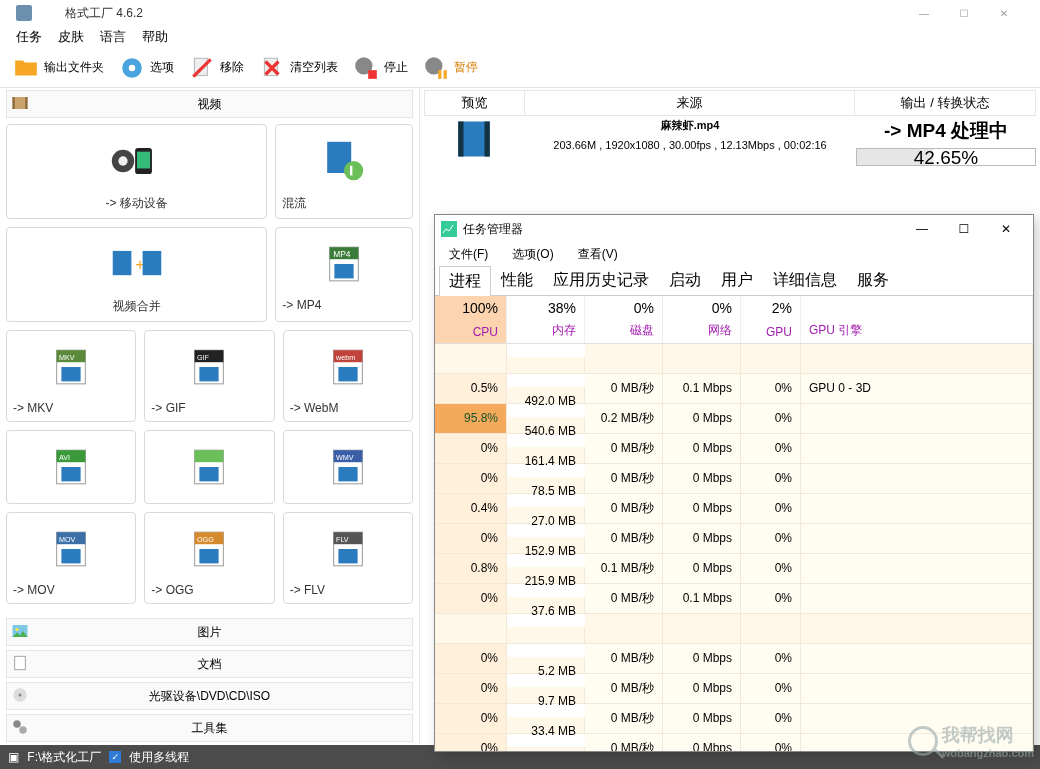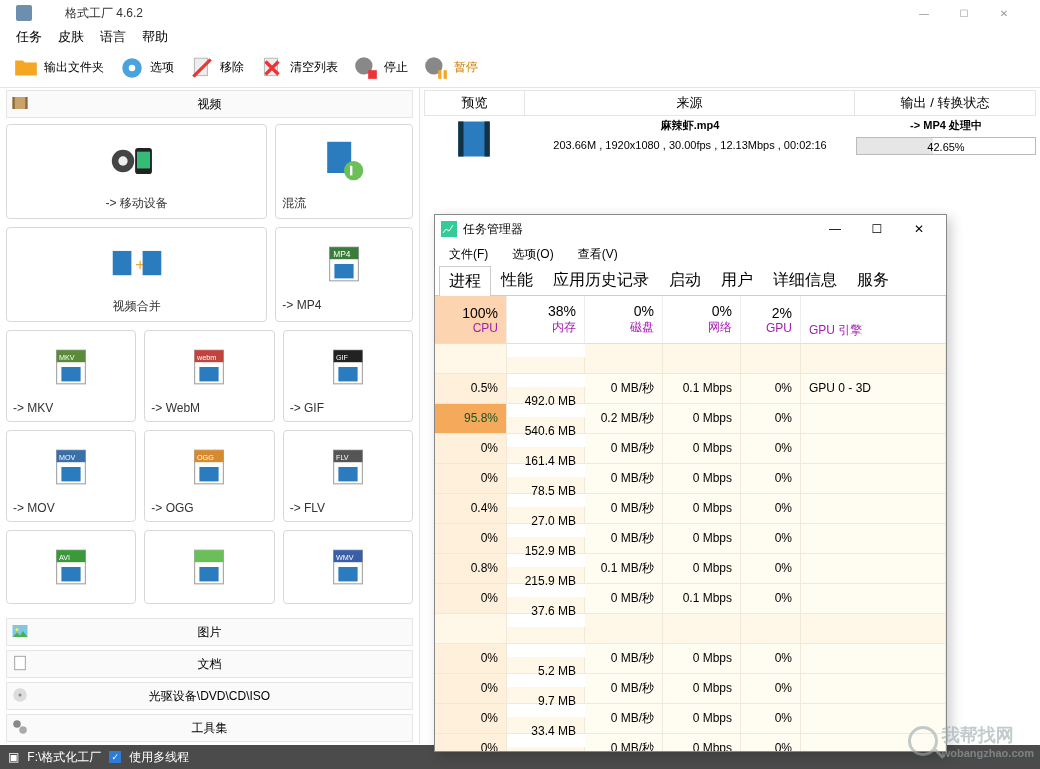--- a/index.html
+++ b/index.html
@@ -44,39 +44,39 @@
 
 
 .rt-head { display: flex; height: 26px; border: 1px solid #e5e5e5; margin: 2px 4px 0 4px; }
 .rt-head > div { flex: 1; text-align: center; line-height: 24px; border-right: 1px solid #e5e5e5; font-size: 13px; }
 .rt-head > div:first-child { flex: 0 0 100px; }
 .rt-head > div:last-child { border-right: none; flex: 0 0 180px; }
 .rt-row { display: flex; margin: 2px 4px; }
 .rt-row .thumb { flex: 0 0 100px; display:flex; justify-content:center; }
 .rt-row .src { flex: 1; text-align: center; font-size: 11px; }
 .rt-row .src .fn { font-weight: 600; }
-.rt-row .st { flex: 0 0 180px; text-align: center; font-size: 11px; }
+.rt-row .st { flex: 0 0 180px; text-align: center; font-size: 19px; }
 .progress { border: 1px solid #bbb; height: 18px; margin-top: 4px; position: relative; }
 .progress .bar { background: #e6e6e6; height: 100%; }
 .progress .txt { position: absolute; left:0; right:0; top:0; text-align:center; line-height:18px; }
 
 
-.taskman { position: absolute; left: 434px; top: 214px; width: 513px; height: 538px; background: #fff; border: 1px solid #888; box-shadow: 4px 4px 12px rgba(0,0,0,.2); display:flex; flex-direction:column; }
+.taskman { position: absolute; left: 434px; top: 214px; width: 600px; height: 538px; background: #fff; border: 1px solid #888; box-shadow: 4px 4px 12px rgba(0,0,0,.2); display:flex; flex-direction:column; }
 .tm-title { height: 28px; display: flex; align-items: center; padding: 0 6px; }
 .tm-title .tm-ico { width:16px; height:16px; margin-right:6px; }
 .tm-title .wc { margin-left:auto; display:flex; }
 .tm-title .wc span { width: 42px; height: 28px; display:flex; align-items:center; justify-content:center; cursor:pointer; }
 .tm-menu { display:flex; gap:8px; padding:0 6px; height:22px; align-items:center; }
 .tm-menu span { padding:2px 8px; cursor:pointer; }
 .tm-tabs { display:flex; border-bottom:1px solid #ccc; padding:0 4px; }
 .tm-tabs span { padding:4px 9px; font-size:16px; cursor:pointer; border:1px solid transparent; border-bottom:none; }
 .tm-tabs span.act { border-color:#ccc; background:#fff; position:relative; top:1px; }
 .tm-table { flex:1; overflow:hidden; }
 .tm-hrow { display:flex; border-bottom:1px solid #e0e0e0; height:48px; }
-.tm-hrow > div { border-right:1px solid #eee; display:flex; flex-direction:column; align-items:flex-end; justify-content:center; padding:4px 8px; }
+.tm-hrow > div { border-right:1px solid #eee; display:flex; flex-direction:column; align-items:flex-end; justify-content:space-between; padding:4px 8px; }
 .tm-hrow .pct { font-size:14px; }
 .tm-hrow .lbl { font-size:12px; color:#a21caf; }
 .tm-hrow > div.cpu { background:#fcd4b0; }
 .tm-hrow > div.gpueng { align-items:flex-start; color:#17a; justify-content:flex-end; }
 .tm-col-cpu { width:72px; } .tm-col-mem { width:78px; } .tm-col-disk { width:78px; } .tm-col-net { width:78px; } .tm-col-gpu { width:60px; } .tm-col-eng { flex:1; }
 .tm-drow { display:flex; height:30px; border-bottom:1px solid #f2e8d8; }
 .tm-drow > div { border-right:1px solid #f2e8d8; text-align:right; padding:0 8px; line-height:29px; font-size:12px; }
 .tm-drow .c-cpu { width:72px; background:#fff0db; }
 .tm-drow .c-mem { width:78px; background:#fff8e8;margin-top:13px; }
 .tm-drow .c-disk{ width:78px; background:#fffcf2; }
@@ -242,37 +242,69 @@
                 <text x="10" y="14" font-size="6" fill="#fff">MKV</text>
                 <rect x="12" y="20" width="16" height="12" fill="#2b7bbf"></rect>
               </svg>
             </div>
             <div class="fmt-lbl">-&gt; MKV</div>
           </div>
           <div class="fmt-cell w1">
             <div class="fmt-ico">
               <svg viewBox="0 0 40 40">
                 <rect x="8" y="6" width="24" height="28" fill="#fff" stroke="#aaa"></rect>
+                <rect x="8" y="6" width="24" height="10" fill="#222"></rect>
+                <text x="10" y="14" font-size="6" fill="#fff">GIF</text>
+                <rect x="12" y="20" width="16" height="12" fill="#2b7bbf"></rect>
+              </svg>
+            </div>
+            <div class="fmt-lbl">-&gt; GIF</div>
+          </div>
+          <div class="fmt-cell w1">
+            <div class="fmt-ico">
+              <svg viewBox="0 0 40 40">
+                <rect x="8" y="6" width="24" height="28" fill="#fff" stroke="#aaa"></rect>
                 <rect x="8" y="6" width="24" height="10" fill="#c1443c"></rect>
                 <text x="10" y="14" font-size="6" fill="#fff">webm</text>
                 <rect x="12" y="20" width="16" height="12" fill="#2b7bbf"></rect>
               </svg>
             </div>
             <div class="fmt-lbl">-&gt; WebM</div>
           </div>
-          <div class="fmt-cell w1">
-            <div class="fmt-ico">
-              <svg viewBox="0 0 40 40">
-                <rect x="8" y="6" width="24" height="28" fill="#fff" stroke="#aaa"></rect>
-                <rect x="8" y="6" width="24" height="10" fill="#222"></rect>
-                <text x="10" y="14" font-size="6" fill="#fff">GIF</text>
-                <rect x="12" y="20" width="16" height="12" fill="#2b7bbf"></rect>
-              </svg>
-            </div>
-            <div class="fmt-lbl">-&gt; GIF</div>
+        </div>
+        <div class="fmt-row">
+          <div class="fmt-cell w1">
+            <div class="fmt-ico">
+              <svg viewBox="0 0 40 40">
+                <rect x="8" y="6" width="24" height="28" fill="#fff" stroke="#aaa"></rect>
+                <rect x="8" y="6" width="24" height="10" fill="#3a9a3a"></rect>
+                <text x="10" y="14" font-size="6" fill="#fff">AVI</text>
+                <rect x="12" y="20" width="16" height="12" fill="#2b7bbf"></rect>
+              </svg>
+            </div>
+          </div>
+          <div class="fmt-cell w1">
+            <div class="fmt-ico">
+              <svg viewBox="0 0 40 40">
+                <rect x="8" y="6" width="24" height="28" fill="#fff" stroke="#aaa"></rect>
+                <rect x="8" y="6" width="24" height="10" fill="#6bbf59"></rect>
+                <text x="10" y="14" font-size="6" fill="#fff"></text>
+                <rect x="12" y="20" width="16" height="12" fill="#2b7bbf"></rect>
+              </svg>
+            </div>
+          </div>
+          <div class="fmt-cell w1">
+            <div class="fmt-ico">
+              <svg viewBox="0 0 40 40">
+                <rect x="8" y="6" width="24" height="28" fill="#fff" stroke="#aaa"></rect>
+                <rect x="8" y="6" width="24" height="10" fill="#3a5fa8"></rect>
+                <text x="10" y="14" font-size="6" fill="#fff">WMV</text>
+                <rect x="12" y="20" width="16" height="12" fill="#2b7bbf"></rect>
+              </svg>
+            </div>
           </div>
         </div>
         <div class="fmt-row">
           <div class="fmt-cell w1">
             <div class="fmt-ico">
               <svg viewBox="0 0 40 40">
                 <rect x="8" y="6" width="24" height="28" fill="#fff" stroke="#aaa"></rect>
                 <rect x="8" y="6" width="24" height="10" fill="#3a6fa8"></rect>
                 <text x="10" y="14" font-size="6" fill="#fff">MOV</text>
                 <rect x="12" y="20" width="16" height="12" fill="#2b7bbf"></rect>
@@ -294,52 +326,20 @@
           <div class="fmt-cell w1">
             <div class="fmt-ico">
               <svg viewBox="0 0 40 40">
                 <rect x="8" y="6" width="24" height="28" fill="#fff" stroke="#aaa"></rect>
                 <rect x="8" y="6" width="24" height="10" fill="#555"></rect>
                 <text x="10" y="14" font-size="6" fill="#fff">FLV</text>
                 <rect x="12" y="20" width="16" height="12" fill="#2b7bbf"></rect>
               </svg>
             </div>
             <div class="fmt-lbl">-&gt; FLV</div>
-          </div>
-        </div>
-        <div class="fmt-row">
-          <div class="fmt-cell w1">
-            <div class="fmt-ico">
-              <svg viewBox="0 0 40 40">
-                <rect x="8" y="6" width="24" height="28" fill="#fff" stroke="#aaa"></rect>
-                <rect x="8" y="6" width="24" height="10" fill="#3a9a3a"></rect>
-                <text x="10" y="14" font-size="6" fill="#fff">AVI</text>
-                <rect x="12" y="20" width="16" height="12" fill="#2b7bbf"></rect>
-              </svg>
-            </div>
-          </div>
-          <div class="fmt-cell w1">
-            <div class="fmt-ico">
-              <svg viewBox="0 0 40 40">
-                <rect x="8" y="6" width="24" height="28" fill="#fff" stroke="#aaa"></rect>
-                <rect x="8" y="6" width="24" height="10" fill="#6bbf59"></rect>
-                <text x="10" y="14" font-size="6" fill="#fff"></text>
-                <rect x="12" y="20" width="16" height="12" fill="#2b7bbf"></rect>
-              </svg>
-            </div>
-          </div>
-          <div class="fmt-cell w1">
-            <div class="fmt-ico">
-              <svg viewBox="0 0 40 40">
-                <rect x="8" y="6" width="24" height="28" fill="#fff" stroke="#aaa"></rect>
-                <rect x="8" y="6" width="24" height="10" fill="#3a5fa8"></rect>
-                <text x="10" y="14" font-size="6" fill="#fff">WMV</text>
-                <rect x="12" y="20" width="16" height="12" fill="#2b7bbf"></rect>
-              </svg>
-            </div>
           </div>
         </div>
       </div>
     <div class="cat-head">
       <span class="cat-icon"><svg viewBox="0 0 24 24">
             <rect x="2" y="4" width="20" height="16" fill="#7ec8e3"></rect>
             <circle cx="8" cy="10" r="2" fill="#ffeb3b"></circle>
             <path d="M2 20l6-6 4 4 4-6 6 8z" fill="#4caf50"></path>
           </svg></span>
       <span>图片</span>

